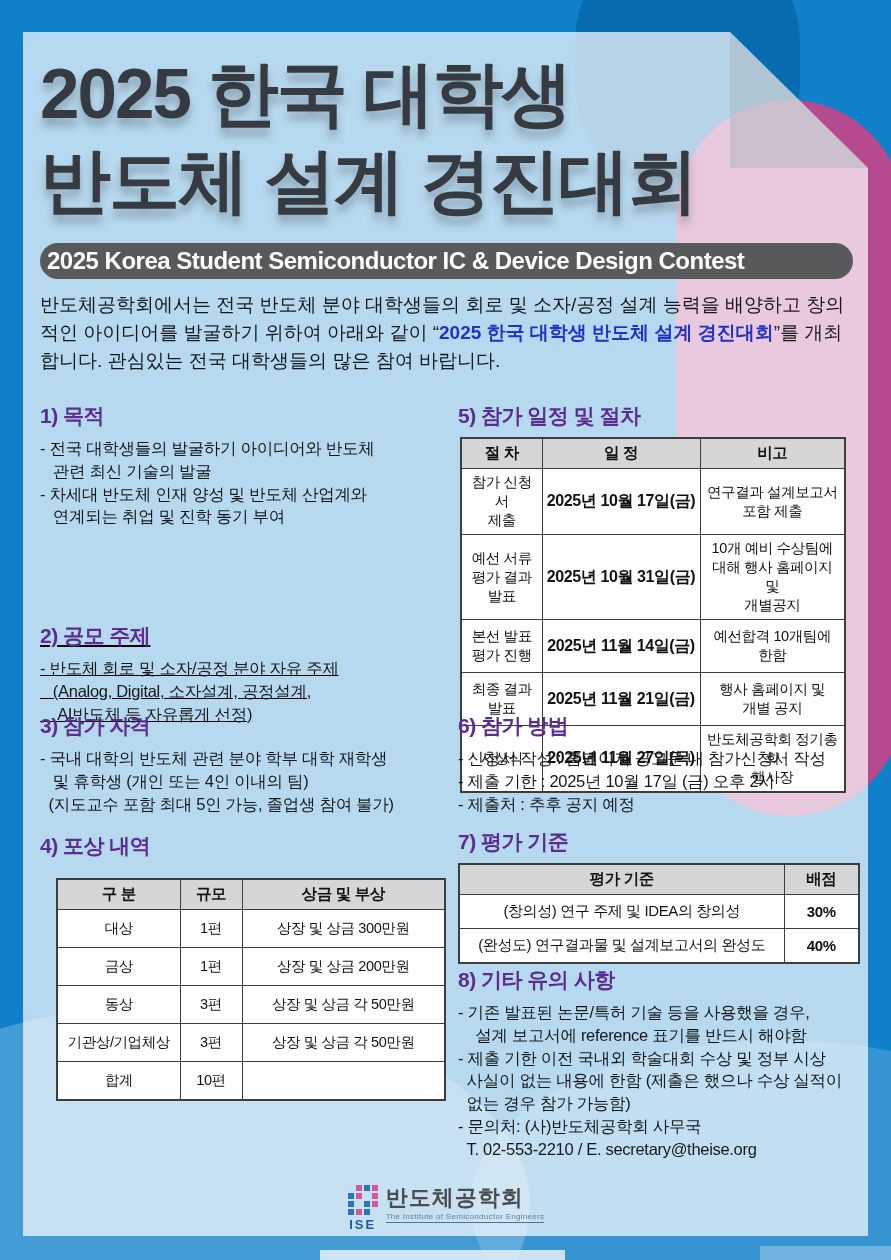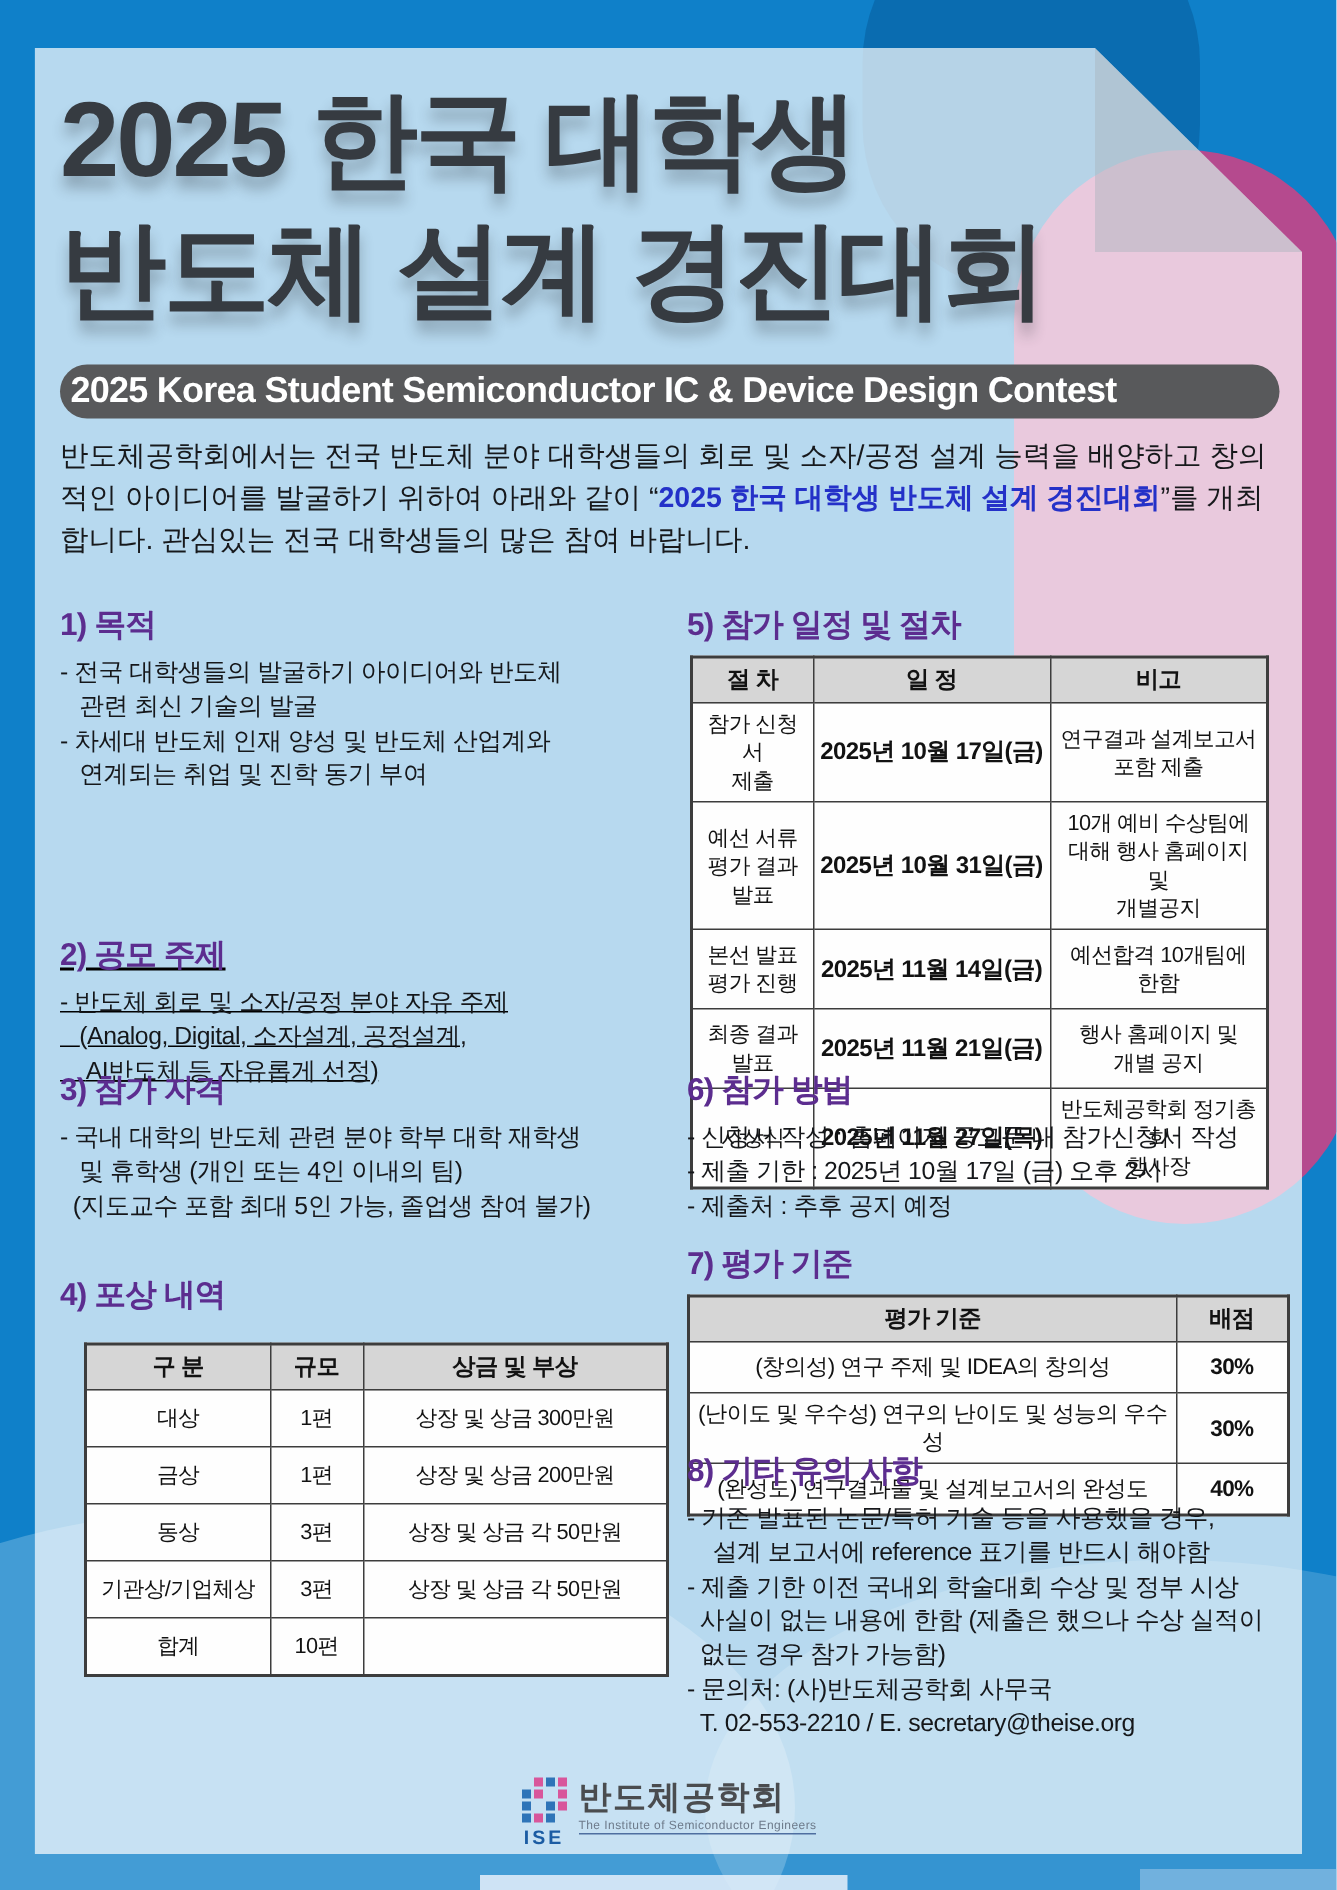--- a/index.html
+++ b/index.html
@@ -42,21 +42,21 @@
   .intro {
     position:absolute; left:40px; top:291px; width:820px;
     font-size:19px; line-height:1.48; color:#17191c; font-weight:500;
   }
   .intro b { color:#2431c8; font-weight:700; }
 
   .section { position:absolute; }
   .s1 { left:40px;  top:402px; width:412px; }
   .s2 { left:40px;  top:622px; width:412px;text-decoration:underline; }
   .s3 { left:40px;  top:712px; width:416px; }
-  .s4 { left:40px;  top:849px; width:416px; }
+  .s4 { left:40px;  top:832px; width:416px; }
   .s5 { left:458px; top:402px; width:412px; }
   .s6 { left:458px; top:712px; width:414px; }
   .s7 { left:458px; top:828px; width:404px; }
   .s8 { left:458px; top:966px; width:416px; }
 
   .heading { font-size:21px; font-weight:700; color:#5c2d8f; margin-bottom:7px; letter-spacing:-0.5px; }
   .list .li { font-size:16.5px; line-height:1.38; color:#15171a; font-weight:500; white-space:pre-wrap; letter-spacing:-0.3px; }
 
   table { border-collapse:collapse; background:#fefefe; border:2px solid #3d3d3d; table-layout:fixed; }
   th,td { border:1px solid #3d3d3d; text-align:center; vertical-align:middle;
@@ -252,24 +252,20 @@
           </colgroup>
       <thead>
             <tr>
               <th>평가 기준</th>
               <th>배점</th>
             </tr>
           </thead>
           <tbody>
             <tr>
               <td>(창의성) 연구 주제 및 IDEA의 창의성</td>
-              <td>30%</td>
-            </tr>
-            <tr>
-              <td>(난이도 및 우수성) 연구의 난이도 및 성능의 우수성</td>
               <td>30%</td>
             </tr>
             <tr>
               <td>(완성도) 연구결과물 및 설계보고서의 완성도</td>
               <td>40%</td>
             </tr>
           </tbody>
         </table>
     </div>
 

